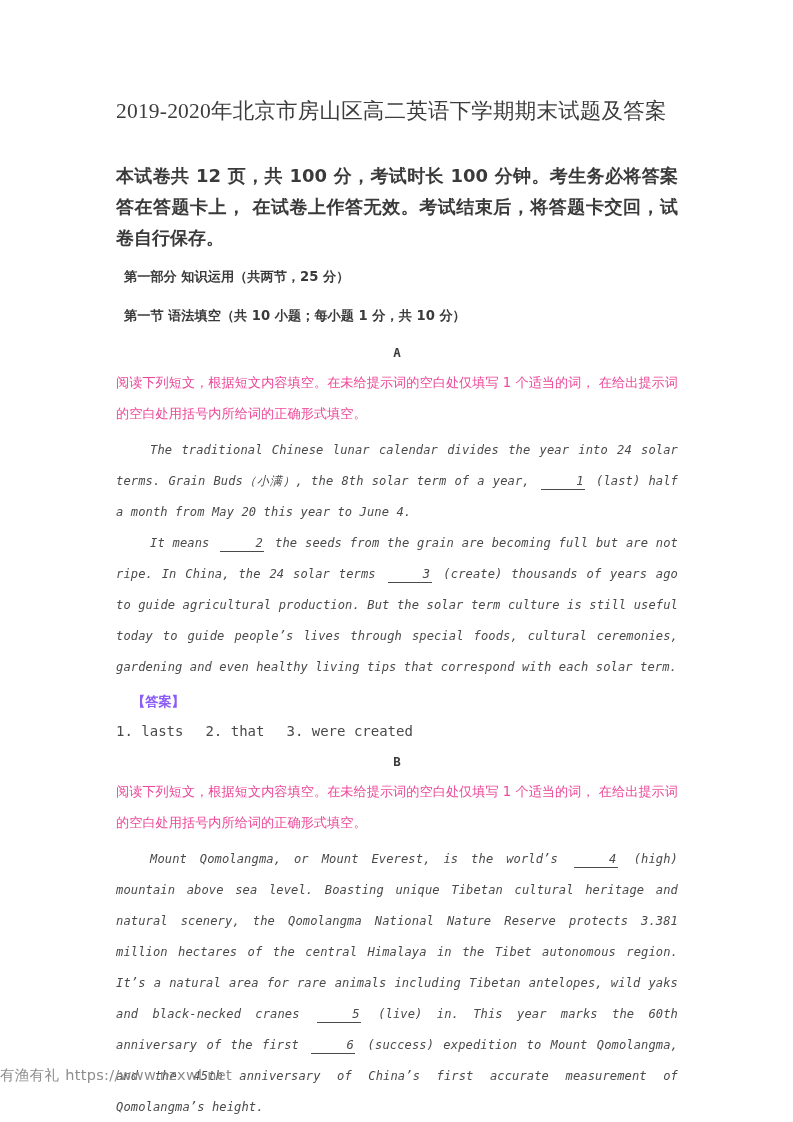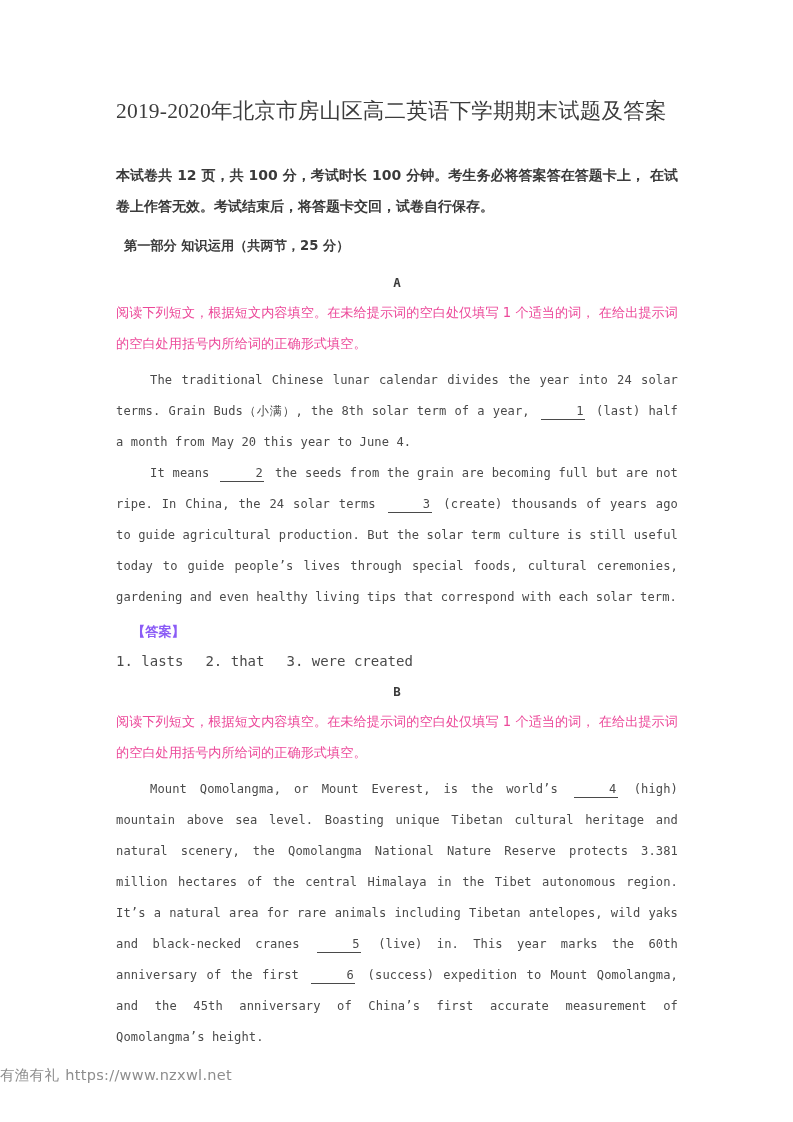--- a/index.html
+++ b/index.html
@@ -41,21 +41,21 @@
     letter-spacing: 0.2px;
     white-space: nowrap;
     margin: 0 0 34px 0;
     font-weight: 400;
   }
 
   
   .intro {
     font-family: "DejaVu Sans", "Liberation Sans", sans-serif;
     font-weight: bold;
-    font-size: 14px;
+    font-size: 18px;
     line-height: 31px;
     color: #3a3a3a;
     text-align: justify;
     margin: 0 0 4px 0;
   }
 
   
   .cn-head {
     font-family: "DejaVu Sans", "Liberation Sans", sans-serif;
     font-weight: bold;
@@ -90,20 +90,21 @@
   
   .en-p {
     font-family: "DejaVu Sans Mono", "Liberation Mono", monospace;
     font-size: 12.1px;
     line-height: 31px;
     color: #4a4a4a;
     text-align: justify;
     text-justify: inter-word;
     margin: 0;
     letter-spacing: 0.1px;
+    font-style: italic;
   }
   .en-p.indent { text-indent: 34px; }
 
   
   .blank {
     display: inline-block;
     border-bottom: 1.3px solid #4a4a4a;
     text-align: center;
     min-width: 44px;
     line-height: 16px;
@@ -151,20 +152,21 @@
 
 <div class="page">
   <div class="content">
 
     <h1 class="doc-title">2019-2020年北京市房山区高二英语下学期期末试题及答案</h1>
 
     <p class="intro">本试卷共 12 页，共 100 分，考试时长 100 分钟。考生务必将答案答在答题卡上， 在试卷上作答无效。考试结束后，将答题卡交回，试卷自行保存。</p>
 
     <p class="cn-head">第一部分 知识运用（共两节，25 分）</p>
 
+    <p class="cn-head">第一节 语法填空（共 10 小题；每小题 1 分，共 10 分）</p>
 
     <div>
       <p class="sec-letter">A</p>
 
       <p class="cn-dir">阅读下列短文，根据短文内容填空。在未给提示词的空白处仅填写 1 个适当的词， 在给出提示词的空白处用括号内所给词的正确形式填空。</p>
 
       <div class="spacer-sm"></div>
 
       <p class="en-p indent"><span>The traditional Chinese lunar calendar divides the year into 24 solar terms. Grain Buds（小满）, the 8th solar term of a year, </span><span class="blank">1</span><span> (last) half a month from May 20 this year to June 4.</span></p>
 

